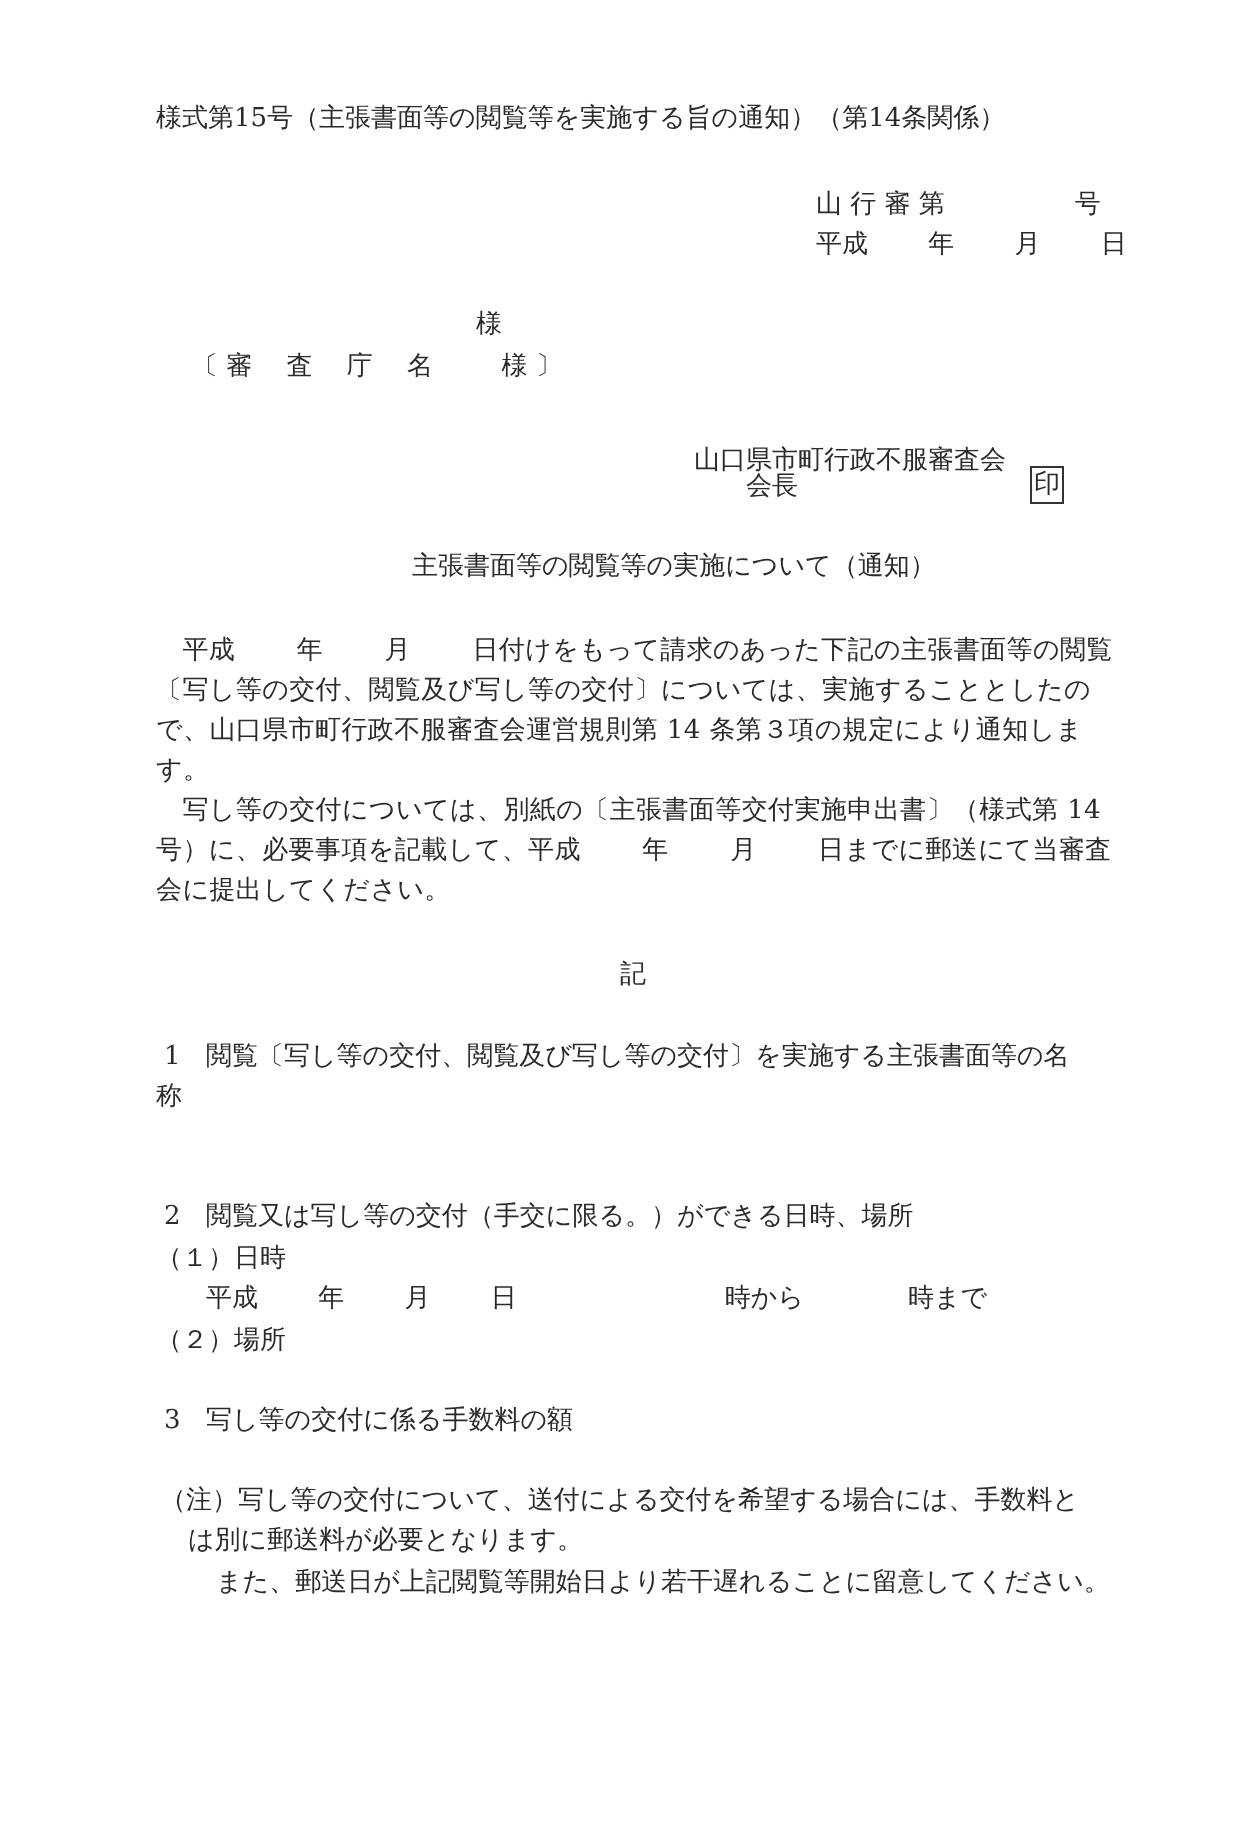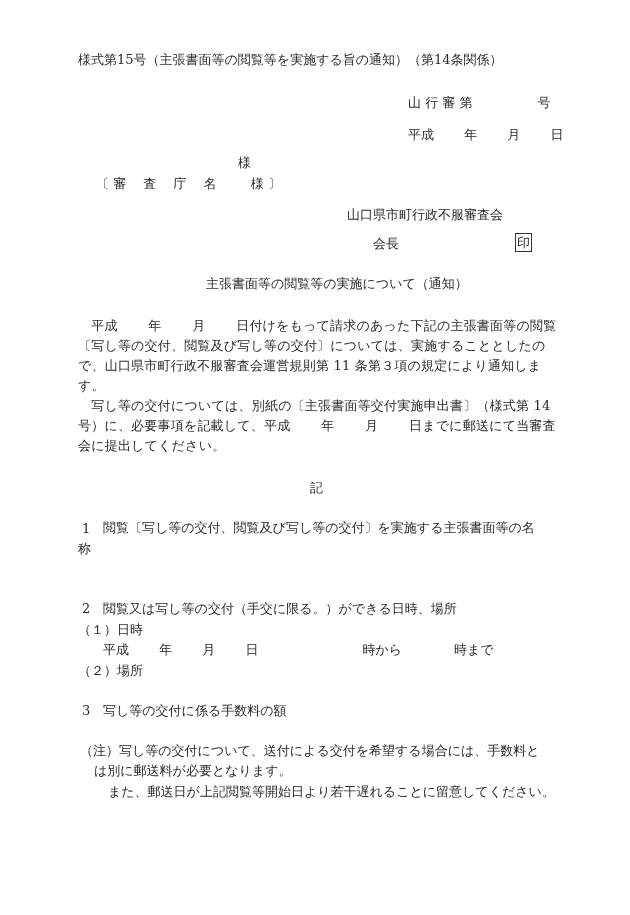--- a/index.html
+++ b/index.html
@@ -37,32 +37,32 @@
     }
   </style>
 </head>
 <body>
 
 <div>
 
   <div class="abs" style="left:78px; top:50px;">様式第15号（主張書面等の閲覧等を実施する旨の通知）（第14条関係）</div>
 
   <div class="abs" style="left:408px; top:93px;">山 行 審 第　　　　　号</div>
-  <div class="abs" style="left:408px; top:113px;margin-top:12px;">平成　　 年 　　月 　　日</div>
+  <div class="abs" style="left:408px; top:113px;">平成　　 年 　　月 　　日</div>
 
   <div class="abs" style="left:238px; top:153px;">様</div>
   <div class="abs" style="left:96px; top:174px;">〔 審　 査　 庁　 名　 　 様 〕</div>
 
-  <div class="abs" style="left:347px; top:205px;">山口県市町行政不服審査会</div>
+  <div class="abs" style="left:347px; top:221px;">山口県市町行政不服審査会</div>
   <div class="abs" style="left:373px; top:234px;">会長</div>
   <div class="abs" style="left:515px; top:233px;"><span class="seal">印</span></div>
 
   <div class="abs" style="left:182px; top:274px;margin-left:24px;">主張書面等の閲覧等の実施について（通知）</div>
 
-  <div class="para" style="top:316px; text-indent:0;">　平成　　 年　　 月　　 日付けをもって請求のあった下記の主張書面等の閲覧〔写し等の交付、閲覧及び写し等の交付〕については、実施することとしたので、山口県市町行政不服審査会運営規則第 11 条第３項の規定により通知します。</div>
+  <div class="para" style="top:316px; text-indent:0;">　平成　　 年　　 月　　 日付けをもって請求のあった下記の主張書面等の閲覧〔写し等の交付、閲覧及び写し等の交付〕については、実施することとしたので、山口県市町行政不服審査会運営規則第 14 条第３項の規定により通知します。</div>
   <div class="para" style="top:396px;">　写し等の交付については、別紙の〔主張書面等交付実施申出書〕（様式第 14 号）に、必要事項を記載して、平成　　 年　　 月　　 日までに郵送にて当審査会に提出してください。</div>
 
   <div class="abs" style="left:310px; top:478px;">記</div>
 
   <div>
     <div class="abs" style="left:82px; top:519px;">1</div>
     <div class="abs" style="left:103px; top:519px;font-family:Liberation Mono, monospace;">閲覧〔写し等の交付、閲覧及び写し等の交付〕を実施する主張書面等の名</div>
     <div class="abs" style="left:78px; top:539px;">称</div>
   </div>
 

